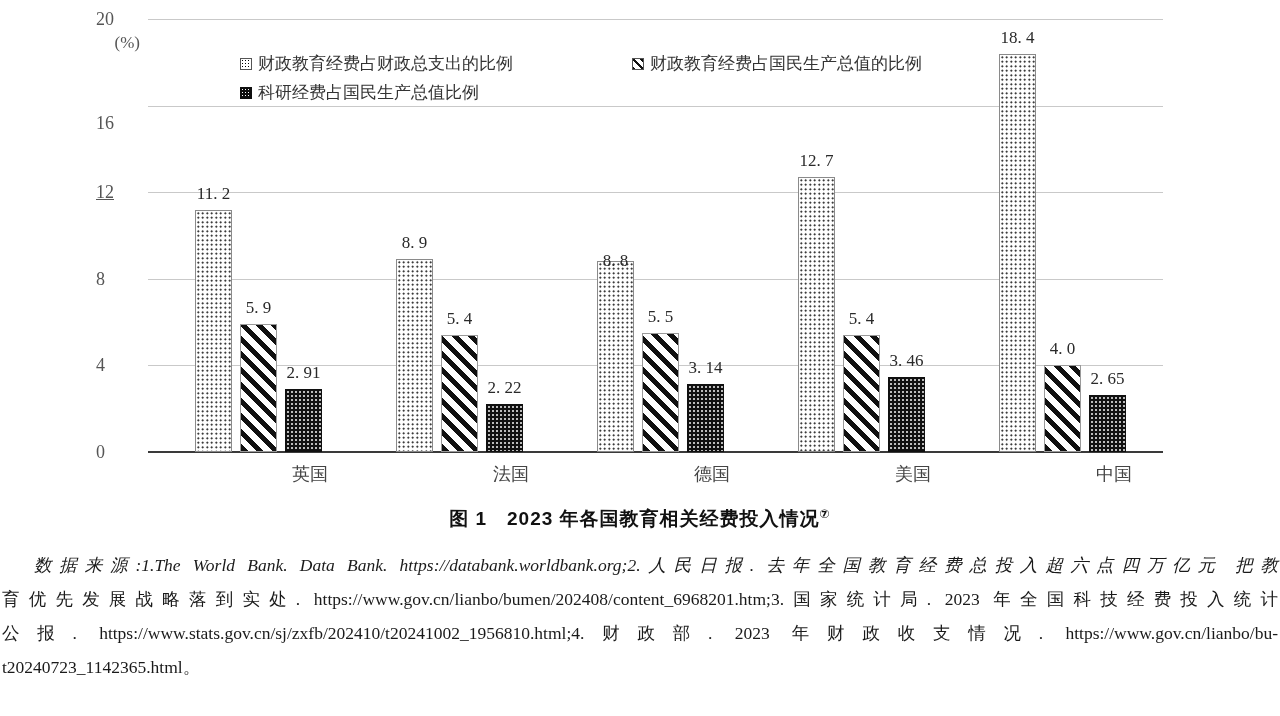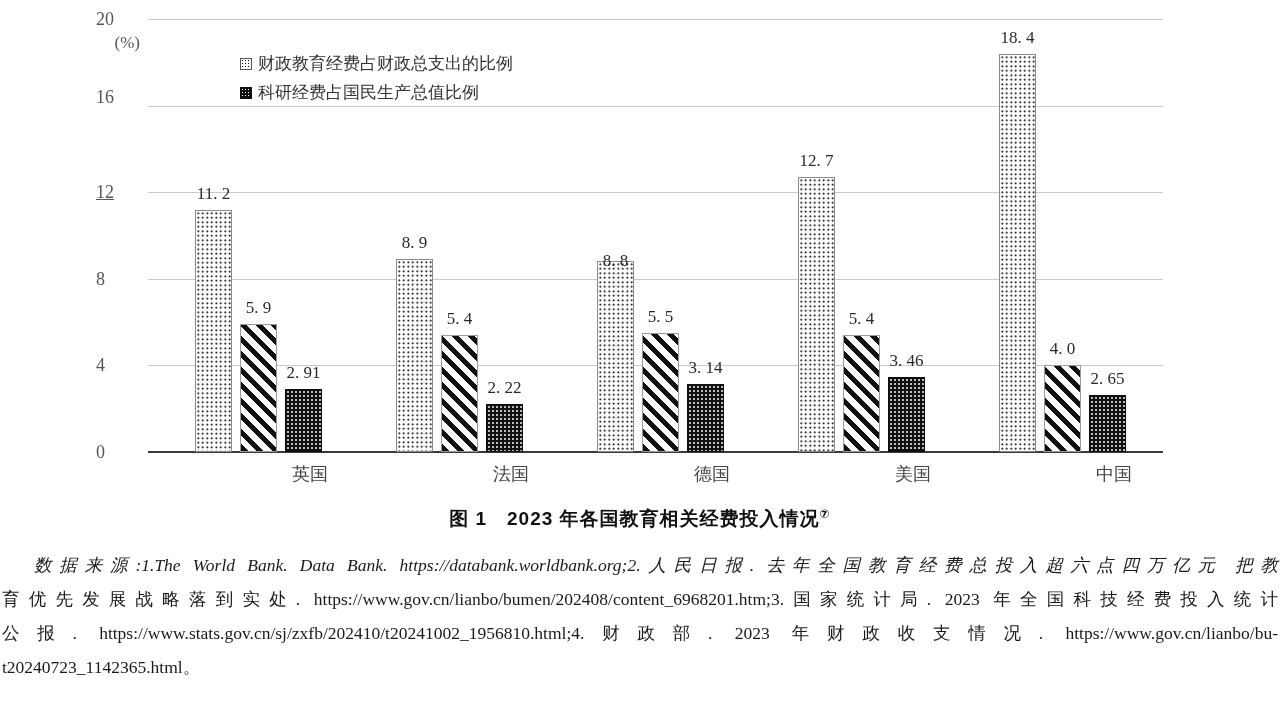--- a/index.html
+++ b/index.html
@@ -37,34 +37,38 @@
 
 <div class="page">
 
   <div class="plot">
     <div class="unit-label">(%)</div>
 
     <div class="legend-item" style="left:240px;top:52px;">
       <span class="lmark pat-dots"></span>
       <span>财政教育经费占财政总支出的比例</span>
     </div>
+    <div class="legend-item" style="left:632px;top:52px;">
+      <span class="lmark pat-diag"></span>
+      <span>财政教育经费占国民生产总值的比例</span>
+    </div>
     <div class="legend-item" style="left:240px;top:81px;">
       <span class="lmark pat-dark"></span>
       <span>科研经费占国民生产总值比例</span>
     </div>
   <div class="gridline base" style="left: 148px; width: 1015px; top: 451px;"></div>
       <div class="ytick" style="left: 96px; top: 441px;">0</div>
       <div class="gridline" style="left: 148px; width: 1015px; top: 365.4px;"></div>
       <div class="ytick" style="left: 96px; top: 354.4px;">4</div>
       <div class="gridline" style="left: 148px; width: 1015px; top: 278.8px;"></div>
       <div class="ytick" style="left: 96px; top: 267.8px;">8</div>
       <div class="gridline" style="left: 148px; width: 1015px; top: 192.2px;"></div>
       <div class="ytick" style="left: 96px; top: 181.2px; text-decoration: underline;">12</div>
       <div class="gridline" style="left: 148px; width: 1015px; top: 105.6px;"></div>
-      <div class="ytick" style="left: 96px; top: 86px;">16</div>
+      <div class="ytick" style="left: 96px; top: 112px;">16</div>
       <div class="gridline" style="left: 148px; width: 1015px; top: 19px;"></div>
       <div class="ytick" style="left: 96px; top: 8px;">20</div>
       <div class="xlabel" style="left: 188px; top: 462px;">英国</div>
       <div class="xlabel" style="left: 389px; top: 462px;">法国</div>
       <div class="xlabel" style="left: 590px; top: 462px;">德国</div>
       <div class="xlabel" style="left: 791px; top: 462px;">美国</div>
       <div class="xlabel" style="left: 992px; top: 462px;">中国</div>
       <div class="bar pat-dots" style="left: 195px; top: 209.52px; width: 37px; height: 242.48px;"></div>
       <div class="vlabel" style="left: 173.5px; top: 183.52px;">11. 2</div>
       <div class="bar pat-dots" style="left: 396px; top: 259.315px; width: 37px; height: 192.685px;"></div>

